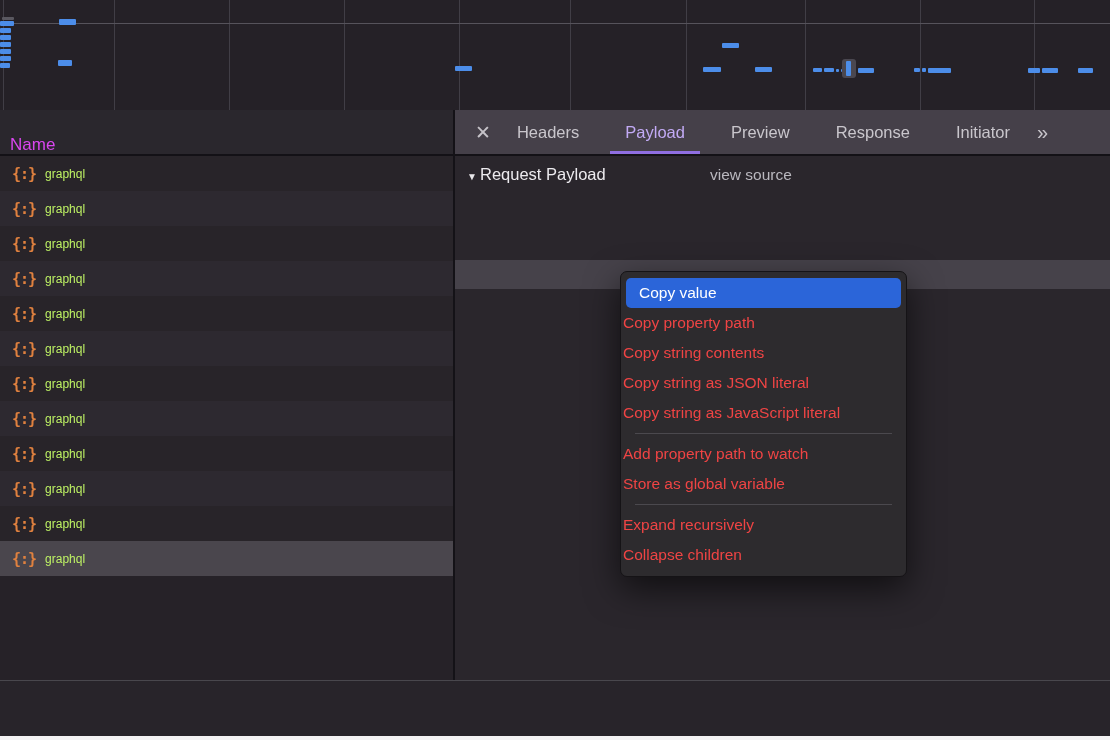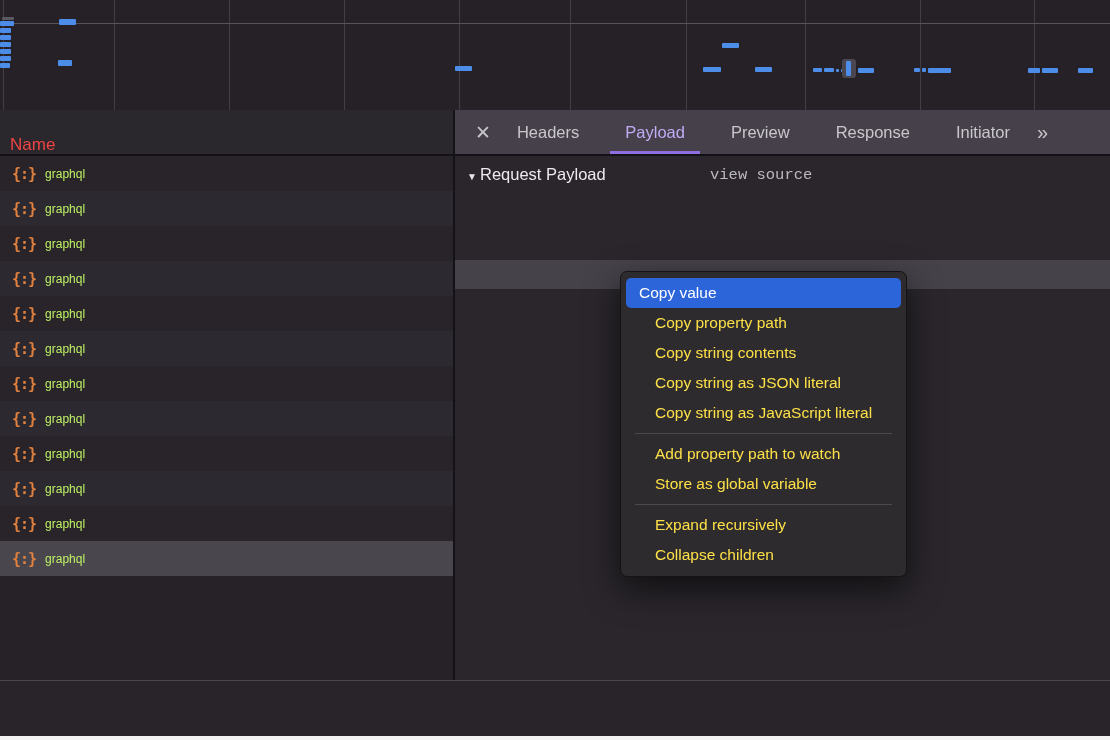--- a/index.html
+++ b/index.html
@@ -12,21 +12,21 @@
   .hline{position:absolute;left:0;width:1110px;height:1px;background:#56535b;}
   .bar{position:absolute;border-radius:1px;}
   .bar.blue{background:#4c8de9;}
   .bar.gray{background:#5a5860;}
   .ov-highlight{position:absolute;background:#4a4750;border-radius:3px;}
   .ov-highlight .inner{position:absolute;background:#4c8de9;border-radius:1px;}
 
   
   .name-header{position:absolute;left:0;top:110px;width:453px;height:44px;background:#2a272d;
                border-bottom:2px solid #131116;display:flex;align-items:center;box-sizing:content-box;}
-  .name-header span{color:#ef4444;font-size:17px;margin-left:10px;margin-top:25px;}
+  .name-header span{color:#d946ef;font-size:17px;margin-left:10px;margin-top:25px;}
   .left-pane{position:absolute;left:0;top:156px;width:453px;height:524px;background:#262228;}
   .row{height:35px;display:flex;align-items:center;padding-left:12px;background:#282429;}
   .row.alt{background:#2d2930;}
   .row.selected{background:#4a464d;}
   .row .json-icon{color:#e0813f;font-family:"DejaVu Sans Mono",monospace;font-weight:bold;
                   font-size:15px;letter-spacing:-1px;margin-right:9px;}
   .row .req-label{color:#bef264;font-size:12px;}
   .vdivider{position:absolute;left:453px;top:110px;width:2px;height:630px;background:#141217;}
 
   
@@ -37,38 +37,38 @@
   #tabs{display:flex;gap:16px;height:44px;}
   .tab{padding:0 15px;height:41px;line-height:44px;font-size:16.5px;color:#c9c6cc;}
   .tab.active{color:#c2aaf5;border-bottom:3px solid #8f6ee2;}
   .overflow-tabs{color:#c9c6cc;font-size:20px;margin-left:12px;letter-spacing:-2px;}
 
   
   .payload-panel{position:absolute;left:455px;top:156px;width:655px;height:524px;background:#2a262c;overflow:hidden;}
   .section-header{position:absolute;left:0;top:7px;width:655px;height:28px;}
   .section-header .tri{position:absolute;left:12px;top:8px;font-size:10px;color:#e8e6ea;}
   .section-header .title{position:absolute;left:25px;top:2px;font-size:16.5px;font-weight:normal;color:#eceaee;}
-  .section-header .viewsource{position:absolute;left:255px;top:3px;font-size:15.5px;color:#bab8bf;font-family:Liberation Mono, monospace;}
+  .section-header .viewsource{position:absolute;left:255px;top:3px;font-size:15.5px;color:#bab8bf;}
   .tree-row{position:absolute;left:0;width:655px;height:29px;line-height:29px;white-space:pre;
             font-family:"DejaVu Sans Mono",monospace;font-size:17px;color:#e2e0e5;overflow:hidden;}
   .row-summary{top:46px;}
   .row-op{top:75px;}
   .row-query{top:104px;background:#46424a;}
   .row-vars{top:133px;}
 
   
   .hline680{position:absolute;left:0;top:680px;width:1110px;height:1px;background:#49474d;}
   .footer{position:absolute;left:0;top:681px;width:1110px;height:55px;background:#28242a;}
   .bottom-strip{position:absolute;left:0;top:736px;width:1110px;height:4px;background:#f4f3f4;}
 
   
   .context-menu{position:absolute;left:620px;top:271px;width:285px;background:#2d2b2e;
                 border:1px solid #151316;border-radius:7px;box-shadow:0 12px 34px rgba(0,0,0,.6);
                 padding:6px 0;z-index:10;}
-  .menu-item{height:30px;line-height:30px;padding-left:34px;font-size:15.5px;color:#fde047;
+  .menu-item{height:30px;line-height:30px;padding-left:2px;font-size:15.5px;color:#ef4444;
              white-space:nowrap;}
   .menu-item.highlight{margin:0 5px;padding-left:13px;border-radius:5px;background:#2b65d9;color:#ffffff;}
   .menu-sep{height:1px;background:#4b494e;margin:5px 14px;}
 </style>
 </head>
 <body>
 
 <div class="stage">
 
   <div class="overview" id="overview">

